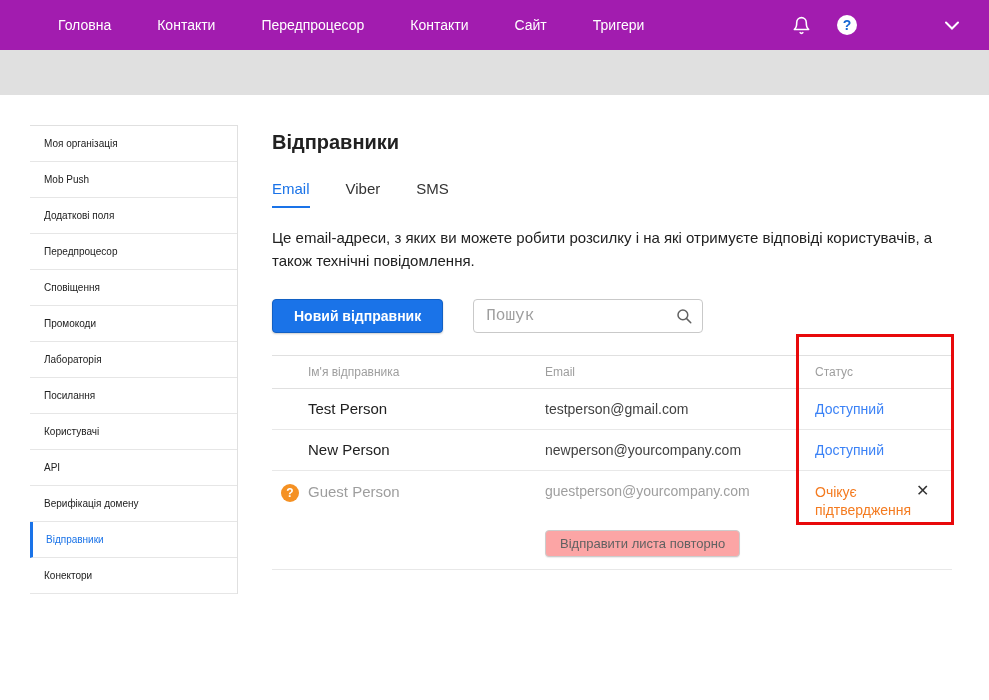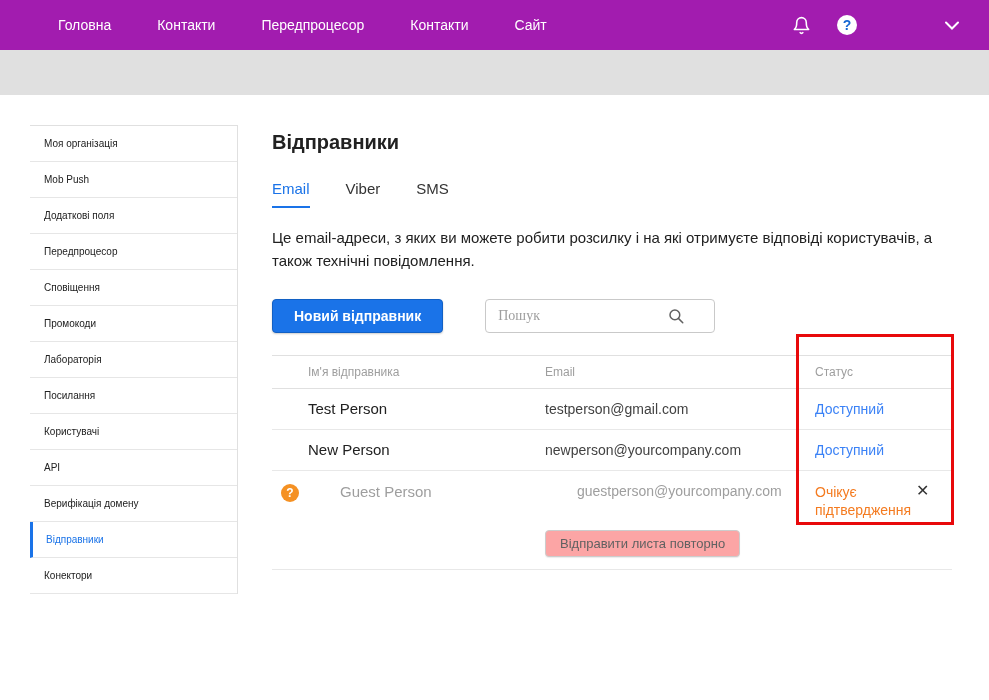--- a/index.html
+++ b/index.html
@@ -57,53 +57,53 @@
 
   .tabs { display: flex; gap: 36px; margin-top: 26px; }
   .tab {
     font-size: 15px; color: #333; padding-bottom: 9px; cursor: pointer;
     border-bottom: 2px solid transparent;
   }
   .tab.active { color: #1a73e8; border-bottom-color: #1a73e8; }
 
   .desc { margin-top: 18px; font-size: 15px; line-height: 1.55; color: #212121; max-width: 687px; }
 
-  .actions { display: flex; align-items: center; gap: 22px; margin-top: 26px; }
+  .actions { display: flex; align-items: center; gap: 30px; margin-top: 26px; }
   .btn-primary {
     background: #1a73e8; border: 1px solid #1260c4; border-radius: 4px;
     color: #fff; font-weight: bold; font-size: 14px;
     padding: 8px 21px; cursor: pointer; font-family: inherit;
     box-shadow: 0 1px 2px rgba(0,0,0,.2);
   }
   .search { position: relative; width: 230px; }
   .search input {
     width: 100%; height: 34px; padding: 8px 34px 8px 12px;
     border: 1px solid #c9c9c9; border-radius: 4px;
-    font-size: 14px; color: #424242; font-family: Liberation Serif, serif; outline: none; margin-left: 20px;
+    font-size: 16px; color: #424242; font-family: Liberation Mono, monospace; outline: none;
   }
   .search input::placeholder { color: #9e9e9e; }
   .search-icon { position: absolute; right: 10px; top: 8px; cursor: pointer; }
 
   
   .table { margin-top: 22px; width: 680px; }
   .t-head, .t-row {
     display: grid;
     grid-template-columns: 36px 237px 270px 101px 36px;
     align-items: center;
   }
   .t-head {
     border-top: 1px solid #e0e0e0; border-bottom: 1px solid #e0e0e0;
     color: #9e9e9e; font-size: 12px; padding: 9px 0;
   }
   .t-row { border-bottom: 1px solid #e8e8e8; min-height: 41px; font-size: 14px; }
   .cell-name { font-size: 15px; color: #212121; }
   .cell-email { color: #424242; }
   .status-available { color: #3b82f6; }
   .status-pending { color: #f47b20; line-height: 1.35; }
-  .muted { color: #9e9e9e !important; margin-left: 32px; }
+  .muted { color: #9e9e9e !important; }
 
   .t-row.guest { align-items: start; padding: 12px 0 12px 0; min-height: 76px; }
   .guest-icon {
     width: 18px; height: 18px; border-radius: 50%;
     background: #f59123; color: #fff; font-size: 12px; font-weight: bold;
     display: flex; align-items: center; justify-content: center;
     margin-left: 9px; margin-top: 1px;
   }
   .close-x {
     font-size: 16px; color: #333; cursor: pointer; line-height: 1;
@@ -128,20 +128,21 @@
 
 <div class="page">
 
   <header class="topnav">
     <nav class="nav-items">
       <a class="nav-item">Головна</a>
       <a class="nav-item">Контакти</a>
       <a class="nav-item">Передпроцесор</a>
       <a class="nav-item">Контакти</a>
       <a class="nav-item">Сайт</a>
+      <a class="nav-item">Тригери</a>
     </nav>
     <div class="nav-right">
       <span class="icon-btn">
         <svg width="19" height="21" viewBox="0 0 24 24" fill="none" stroke="#ffffff" stroke-width="2" stroke-linecap="round" stroke-linejoin="round">
           <path d="M18 8a6 6 0 0 0-12 0c0 7-3 9-3 9h18s-3-2-3-9"></path>
           <path d="M13.7 21a2 2 0 0 1-3.4 0"></path>
         </svg>
       </span>
       <span class="icon-btn">
         <span class="help-circle">?</span>

